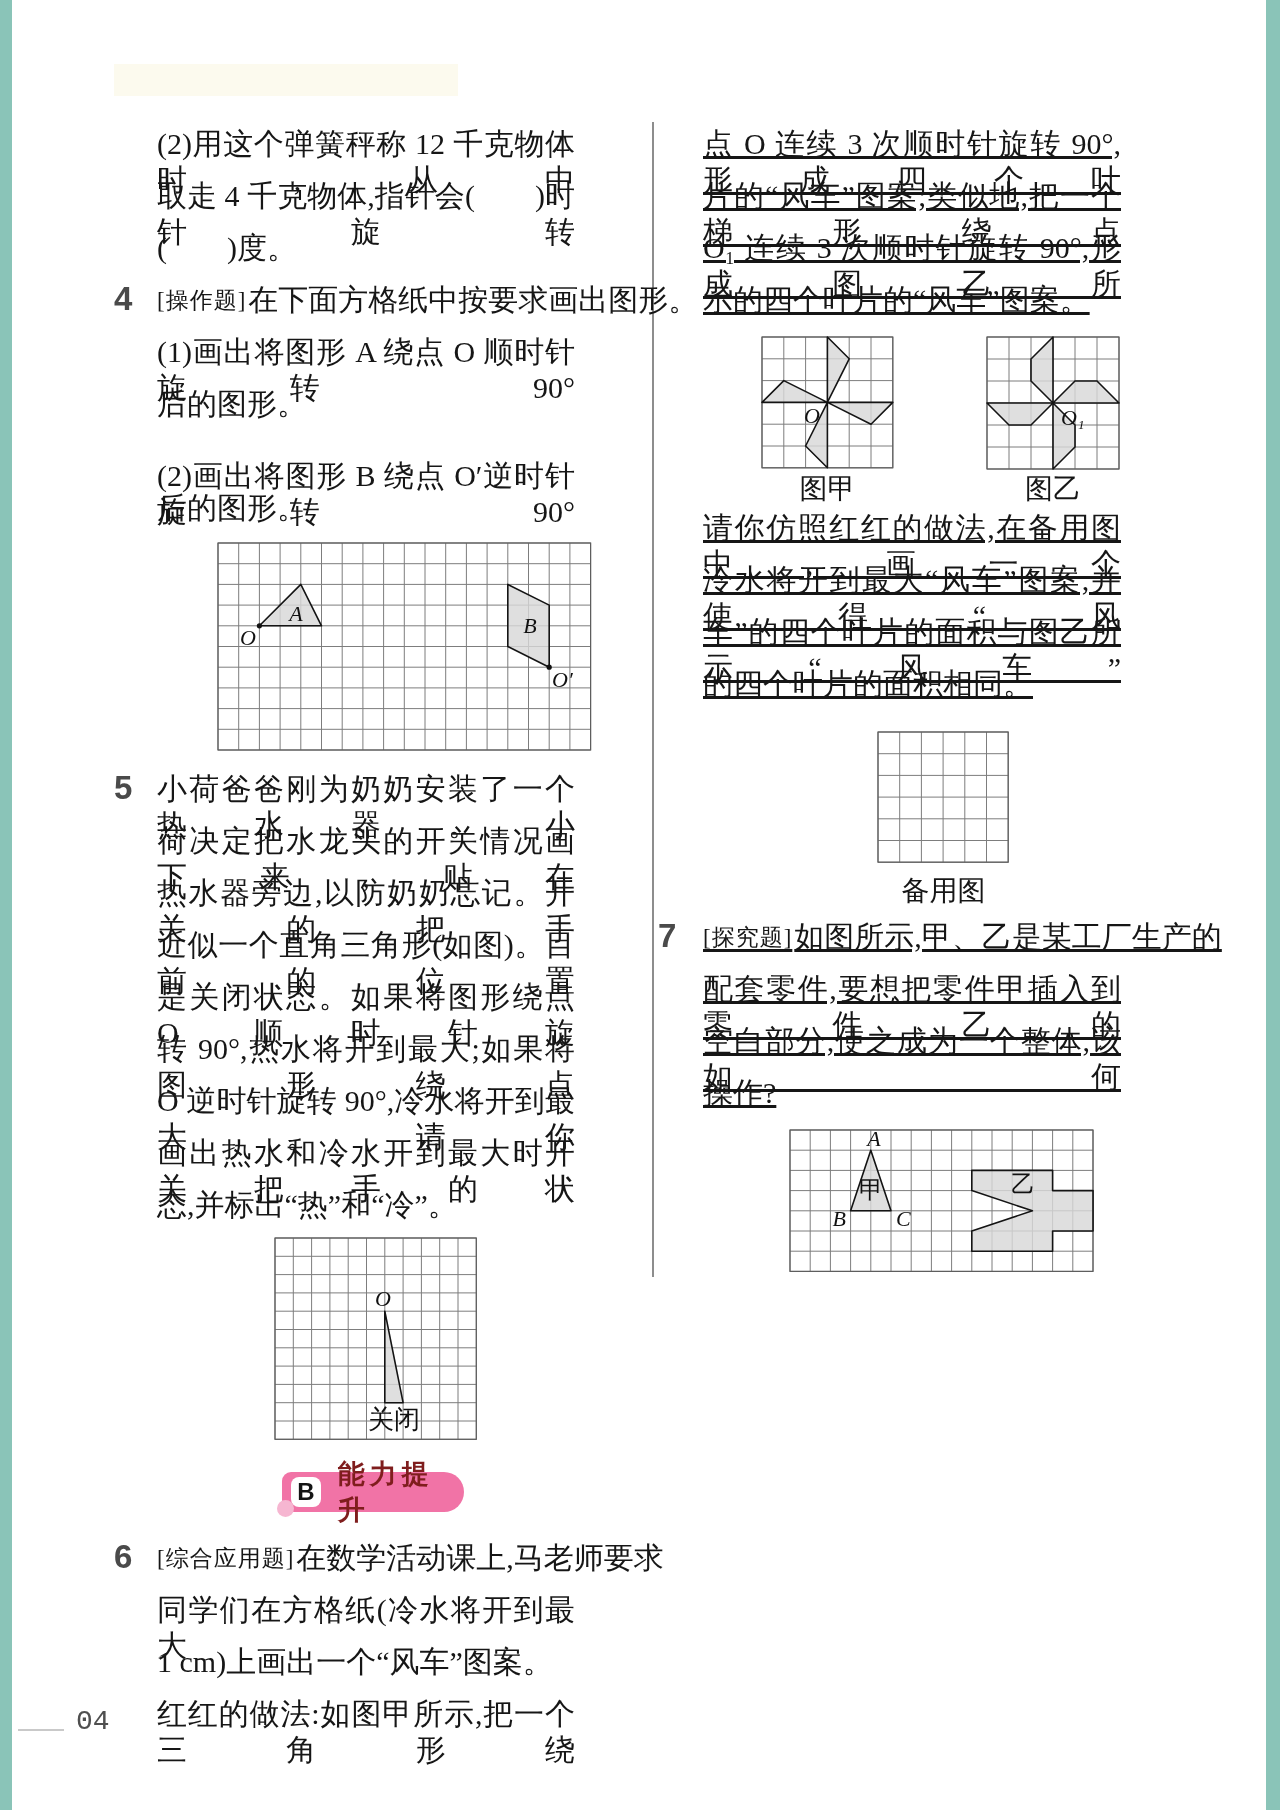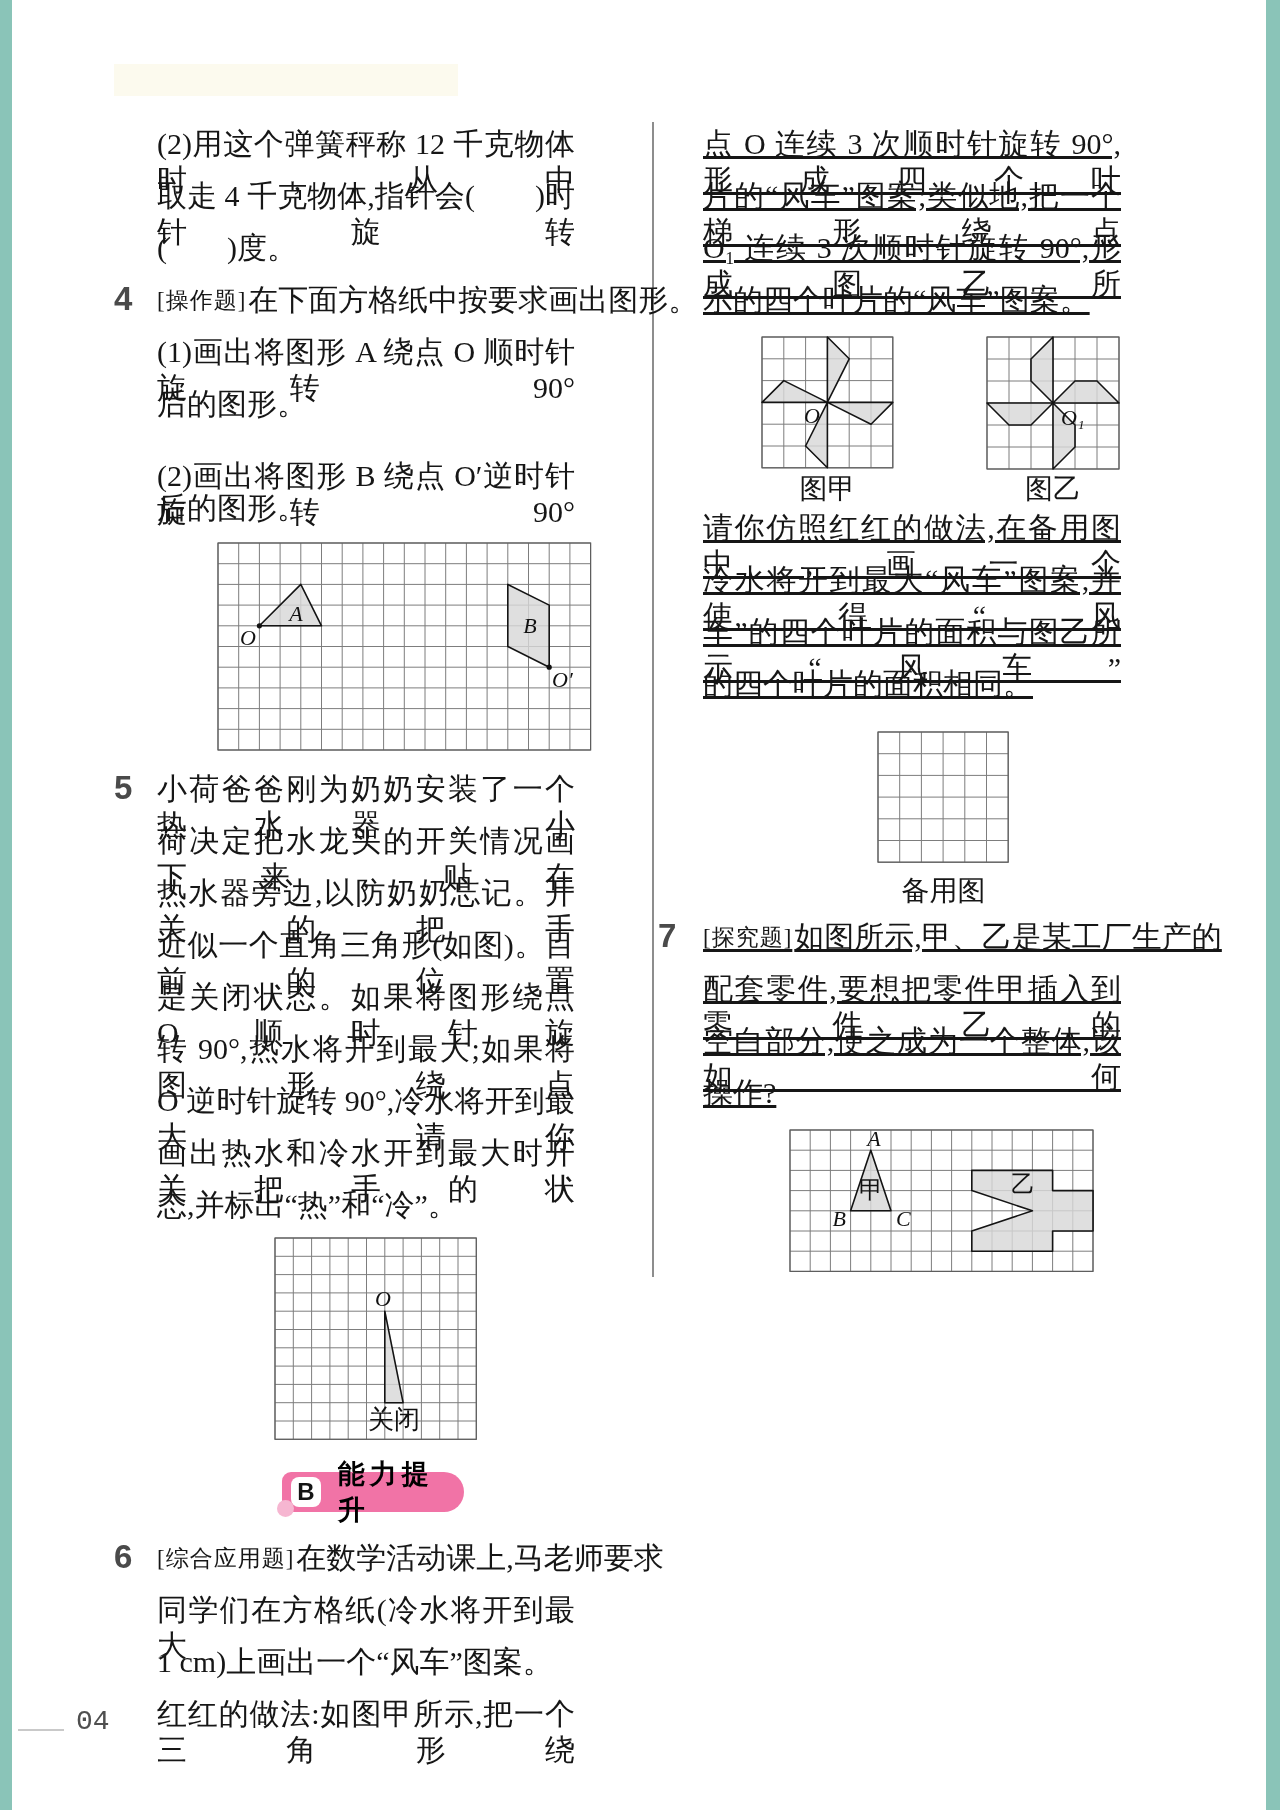--- a/index.html
+++ b/index.html
@@ -52,21 +52,21 @@
     background:#f173a6;border-radius:10px 22px 22px 10px;
     display:flex;align-items:center;
   }
   .badge-dot{position:absolute;left:-5px;bottom:-5px;width:17px;height:17px;border-radius:50%;background:#f6b6d1;}
   .badge-letter-box{
     position:relative;width:30px;height:30px;margin-left:9px;background:#ffffff;border-radius:8px;
     display:flex;align-items:center;justify-content:center;
     font-family:"Liberation Sans","DejaVu Sans",sans-serif;font-weight:700;font-size:24px;color:#141414;
   }
   .badge-text{
-    position:relative;margin-left:17px;color:#000000;
+    position:relative;margin-left:17px;color:#7f1d1d;
     font-family:"Liberation Sans","DejaVu Sans",sans-serif;font-weight:700;font-size:27px;letter-spacing:5px;
   }
 </style>
 </head>
 <body>
 
 <div class="edge-bar left"></div>
 <div class="edge-bar right"></div>
 <div class="cream-band"></div>
 <div class="col-divider"></div>

